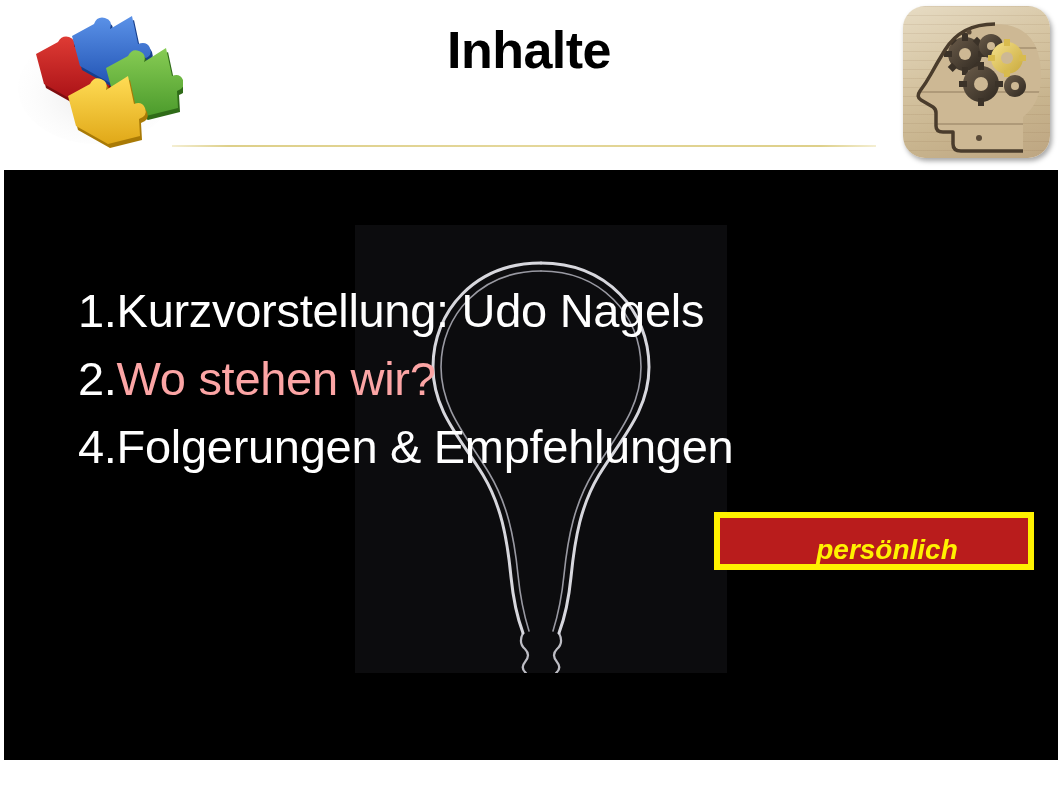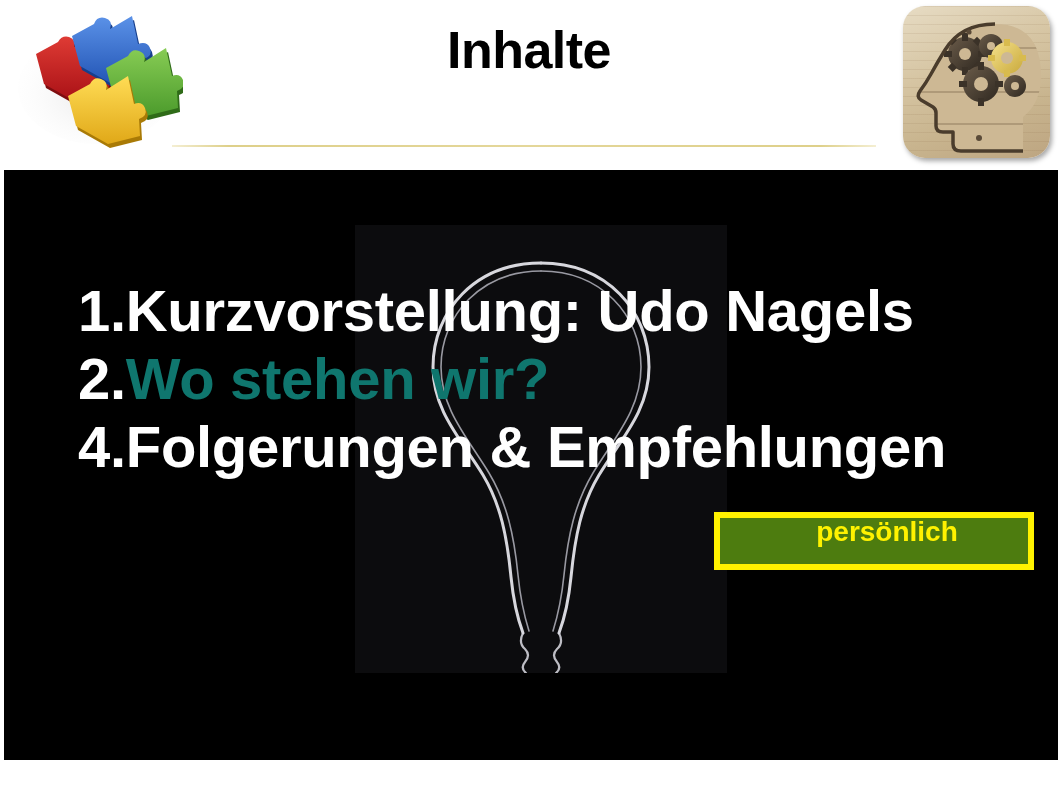--- a/index.html
+++ b/index.html
@@ -121,51 +121,52 @@
   .agenda {
     position: absolute;
     left: 74px;
     top: 107px;
     width: 930px;
     margin: 0;
     padding: 0;
     list-style: none;
   }
   .agenda-item {
-    font-size: 58px;
-    font-weight: bold;
+    font-size: 47px;
+    font-weight: normal;
     line-height: 68px;
     color: #ffffff;
     white-space: nowrap;
     letter-spacing: -0.3px;
   }
   .agenda-num {
     color: #ffffff;
   }
   .agenda-label {
     color: #ffffff;
   }
   .agenda-item.highlight .agenda-label {
-    color: #0f766e;
+    color: #fca5a5;
     margin-top: 12px;
   }
 
   
   .callout {
     position: absolute;
     left: 710px;
     top: 342px;
     width: 320px;
     height: 58px;
     box-sizing: border-box;
     border: 6px solid #fff200;
-    background: #4d7c0f;
+    background: #b91c1c;
     display: flex;
-    align-items: flex-start;
+    align-items: flex-end;
     justify-content: center;
+    font-style: italic;
   }
   .callout-text {
     font-size: 28px;
     font-weight: bold;
     color: #fff200;
     line-height: 1;
     padding-left: 26px;
   }
 </style>
 </head>

